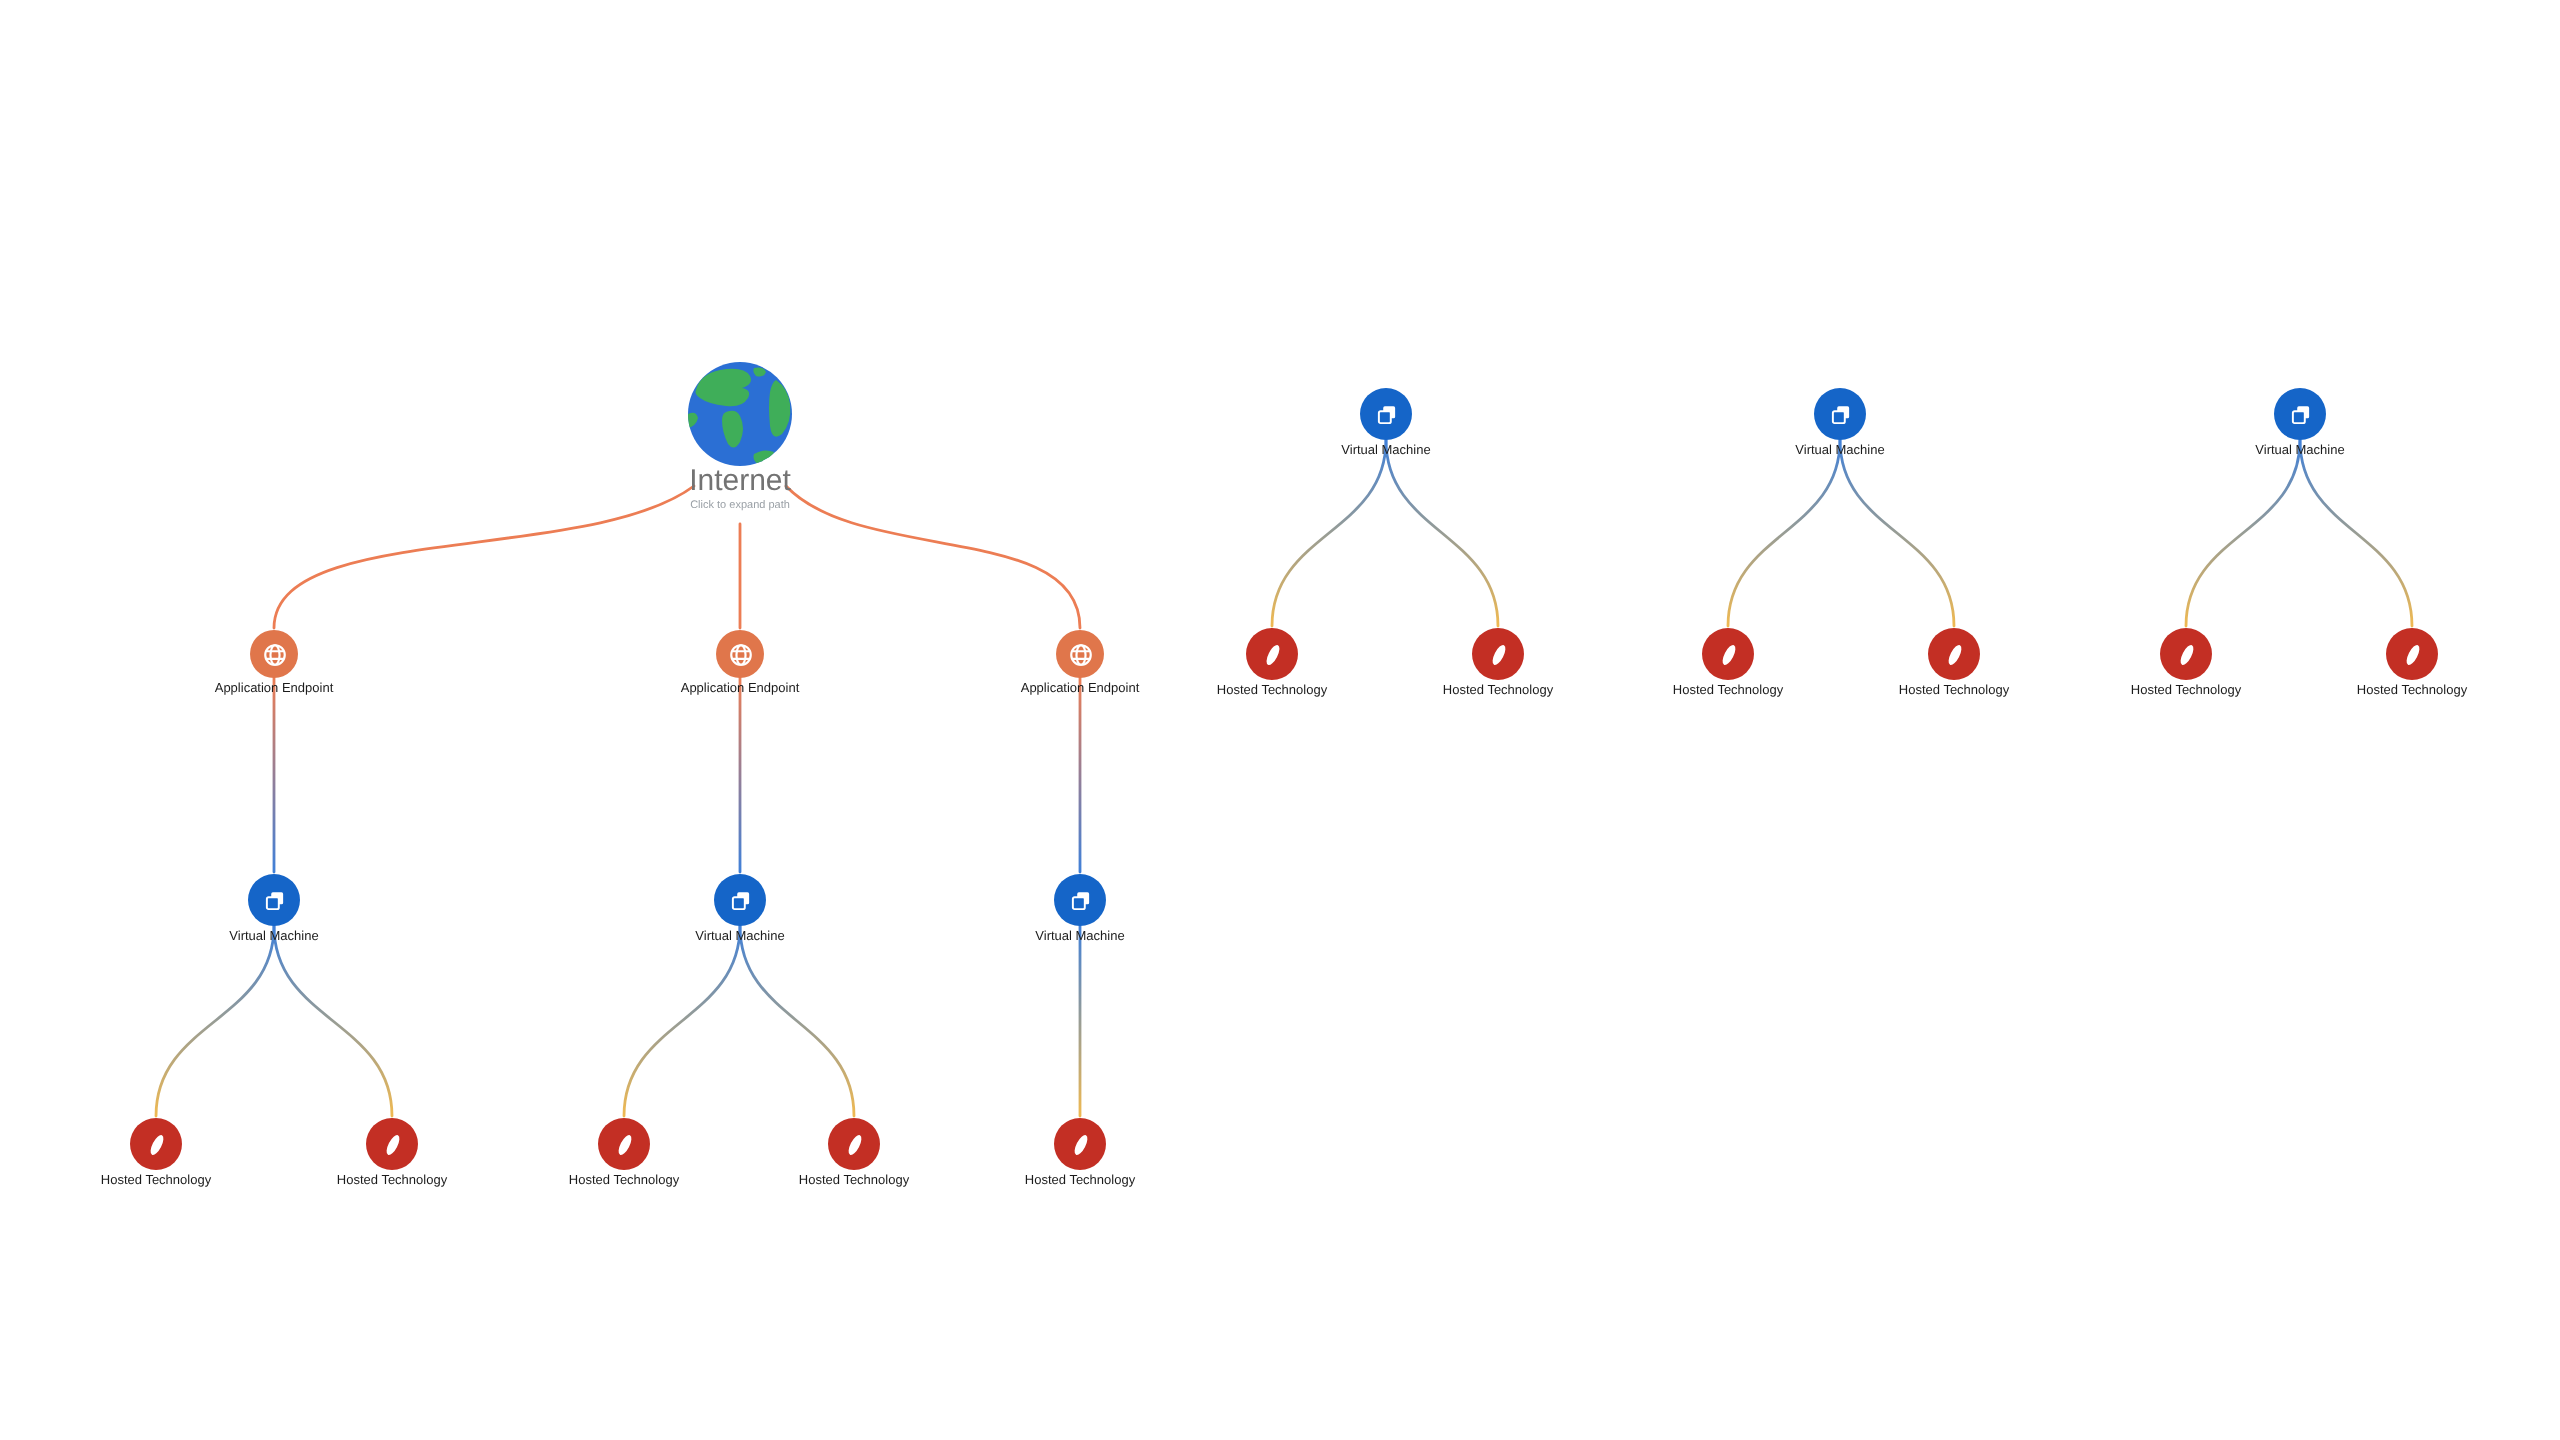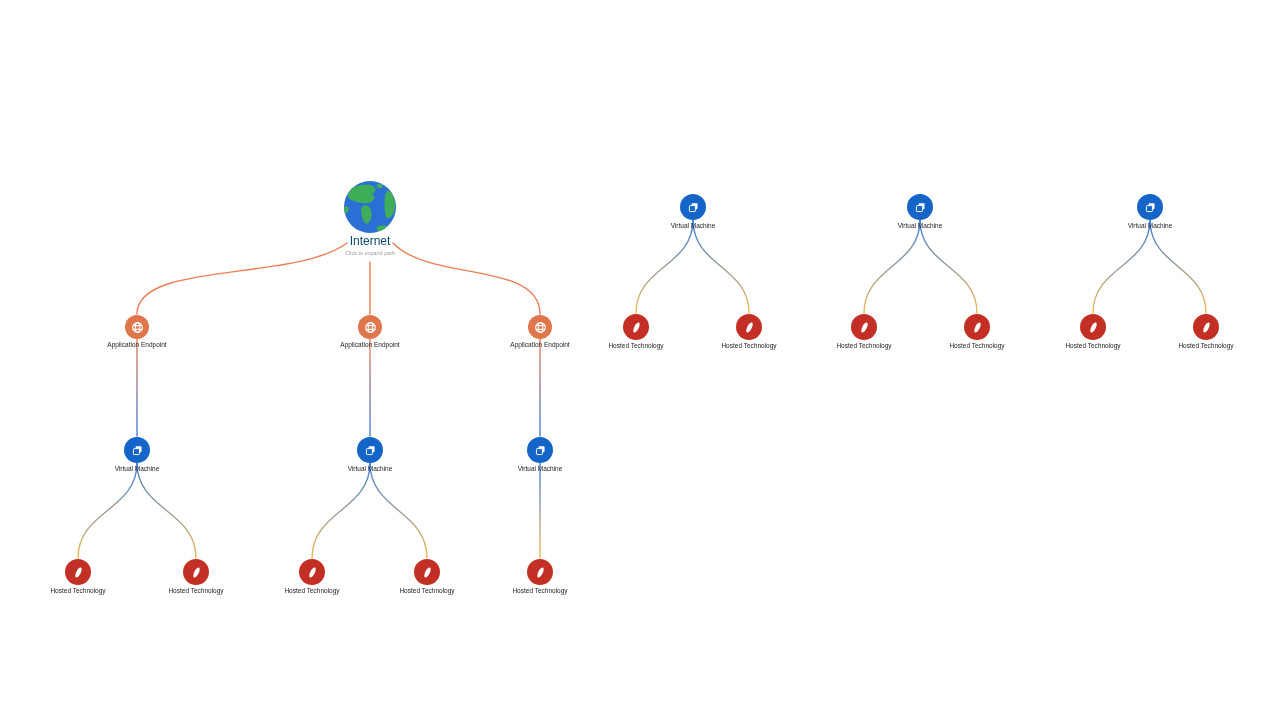--- a/index.html
+++ b/index.html
@@ -13,21 +13,21 @@
     position:absolute;transform:translate(-50%,-50%);
     border-radius:50%;display:flex;align-items:center;justify-content:center;
     cursor:pointer;
   }
   .nlabel{
     position:absolute;left:-80px;width:160px;text-align:center;
     font-size:6.5px;line-height:8px;color:var(--label-color,#1c1c1c);
     white-space:nowrap;
   }
   .internet-title{
-    font-size:12px;line-height:14px;color:#0c4a6e;
+    font-size:15px;line-height:14px;color:#737373;
   }
   .sublabel{
     position:absolute;left:-80px;width:160px;text-align:center;
     font-size:5.5px;line-height:7px;color:var(--sublabel-color,#9aa0a6);
   }
 </style>
 </head>
 <body>
 
 <div id="canvas">

